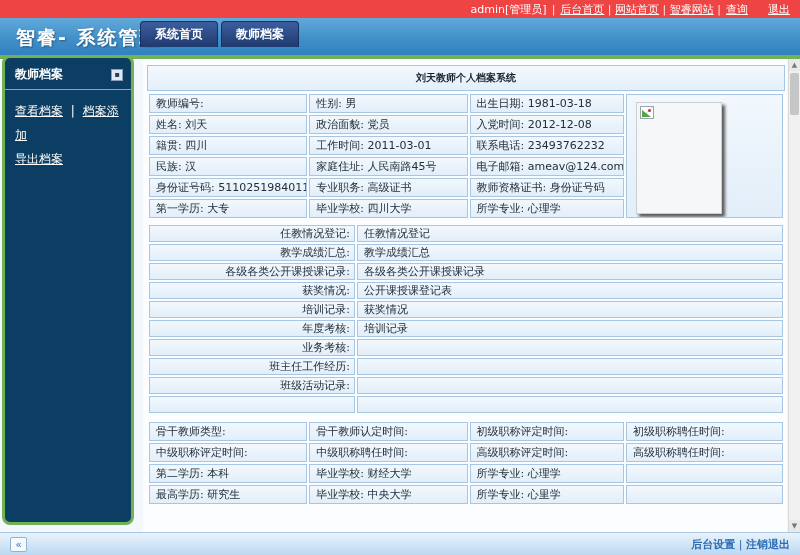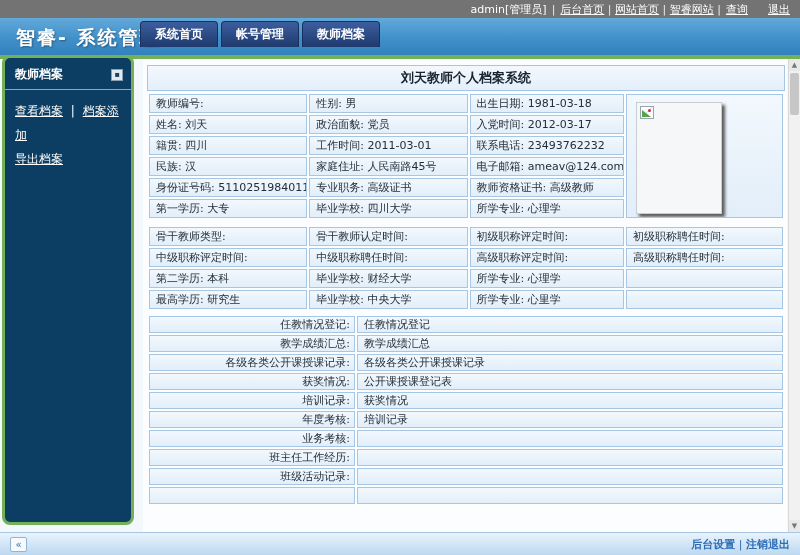--- a/index.html
+++ b/index.html
@@ -1,20 +1,20 @@
 <!DOCTYPE html>
 <html><head>
 <meta charset="utf-8">
 <style>
   * { margin:0; padding:0; box-sizing:border-box; }
   html,body { width:800px; height:555px; overflow:hidden;
     font-family:"DejaVu Sans","Liberation Sans",sans-serif; background:#eef4fa; }
 
   
-  .topbar { height:18px; background:#737373; color:#fff; font-size:11px;
+  .topbar { height:18px; background:#ef4444; color:#fff; font-size:11px;
     display:flex; justify-content:flex-end; align-items:center; padding:0 10px; gap:5px; white-space:nowrap; }
   .topbar a { color:#fff; text-decoration:underline; cursor:pointer;font-family:Liberation Mono, monospace; }
   .topbar .sep { opacity:.85; }
   .topbar .gap { width:10px; }
 
   
   .banner { height:37px; background:linear-gradient(180deg,#63a9da 0%,#4190c9 55%,#3181bf 100%); position:relative; }
   .logo { color:#fff; font-size:19px; font-weight:bold; padding:7px 0 0 16px; letter-spacing:2px;
     text-shadow:1px 1px 2px rgba(0,0,0,.35); }
   .tabs { position:absolute; left:140px; bottom:8px; display:flex; gap:3px;font-weight:bold; }
@@ -32,21 +32,21 @@
     border-bottom:1px solid #8fa6b8; }
   .min-icon { width:12px; height:12px; background:#dfe9f1; border:1px solid #8aa0b4;
     font-size:8px; line-height:10px; text-align:center; color:#23405c; cursor:pointer; }
   .sidebar-links { padding:9px 10px; color:#fff; font-size:12px; line-height:2.0; }
   .sidebar-links a { color:#fff; text-decoration:underline; cursor:pointer; }
   .sidebar-links .sep { margin:0 4px; }
 
   .main { position:absolute; left:143px; top:4px; right:13px; bottom:0;
     background:#fcfdfe; overflow:hidden; padding:6px 2px 0 4px; }
 
-  .doc-title { height:26px; line-height:24px; text-align:center; font-weight:bold; font-size:13px;
+  .doc-title { height:26px; line-height:24px; text-align:center; font-weight:bold; font-size:10px;
     color:#1a2430; background:linear-gradient(180deg,#f3f8fd,#e4effa);
     border:1px solid #a6c6e6; margin-bottom:1px; }
 
   table.doc { border-collapse:separate; border-spacing:2px; width:100%; table-layout:fixed; }
   table.doc td { background:linear-gradient(180deg,#f2f8fd,#e2eef9); border:1px solid #a6c6e6;
     height:19px; font-size:11px; color:#222e3a; padding:0 4px 0 6px;
     white-space:nowrap; overflow:hidden; vertical-align:middle; }
   table.grid-b { margin-top:5px; }
   table.detail { margin-top:3px; }
   table.detail td { height:17px; }
@@ -91,21 +91,20 @@
   <span id="topbar-links"><a>后台首页</a> <span class="sep">|</span> <a>网站首页</a> <span class="sep">|</span> <a>智睿网站</a> <span class="sep">|</span> </span>
   <a>查询</a>
   <span class="gap"></span>
   <a>退出</a>
 </div>
 
 <div class="banner">
   <div class="logo">智睿- 系统管理</div>
   <div class="tabs" id="tabs">
       <div class="tab">系统首页</div>
-      <div class="tab">帐号管理</div>
       <div class="tab">教师档案</div>
     </div>
 </div>
 
 <div class="content">
   <div class="greenbar"></div>
 
   <div class="sidebar-frame">
     <div class="sidebar-header">
       <span>教师档案</span>
@@ -134,76 +133,41 @@
             <td>出生日期: 1981-03-18</td>
             <td class="photo-cell" rowspan="6">
               <div class="photo">
                 <div class="broken-icon"></div>
               </div>
             </td>
           </tr>
           <tr>
             <td>姓名: 刘天</td>
             <td>政治面貌: 党员</td>
-            <td>入党时间: 2012-03-17</td>
+            <td>入党时间: 2012-12-08</td>
           </tr>
           <tr>
             <td>籍贯: 四川</td>
             <td>工作时间: 2011-03-01</td>
             <td>联系电话: 23493762232</td>
           </tr>
           <tr>
             <td>民族: 汉</td>
             <td>家庭住址: 人民南路45号</td>
             <td>电子邮箱: ameav@124.com</td>
           </tr>
           <tr>
             <td>身份证号码: 511025198401101116</td>
             <td>专业职务: 高级证书</td>
-            <td>教师资格证书: 高级教师</td>
+            <td>教师资格证书: 身份证号码</td>
           </tr>
           <tr>
             <td>第一学历: 大专</td>
             <td>毕业学校: 四川大学</td>
             <td>所学专业: 心理学</td>
-          </tr>
-        </tbody>
-    </table>
-
-    <table class="doc grid-b">
-      <colgroup>
-          <col style="width:25.2%">
-          <col style="width:25.2%">
-          <col style="width:24.6%">
-          <col>
-        </colgroup>
-      <tbody id="grid-body">
-          <tr>
-            <td>骨干教师类型:</td>
-            <td>骨干教师认定时间:</td>
-            <td>初级职称评定时间:</td>
-            <td>初级职称聘任时间:</td>
-          </tr>
-          <tr>
-            <td>中级职称评定时间:</td>
-            <td>中级职称聘任时间:</td>
-            <td>高级职称评定时间:</td>
-            <td>高级职称聘任时间:</td>
-          </tr>
-          <tr>
-            <td>第二学历: 本科</td>
-            <td>毕业学校: 财经大学</td>
-            <td>所学专业: 心理学</td>
-            <td></td>
-          </tr>
-          <tr>
-            <td>最高学历: 研究生</td>
-            <td>毕业学校: 中央大学</td>
-            <td>所学专业: 心里学</td>
-            <td></td>
           </tr>
         </tbody>
     </table>
 
     <table class="doc detail">
       <colgroup>
           <col style="width:206px">
           <col>
         </colgroup>
       <tbody id="detail-body">
@@ -242,20 +206,55 @@
           <tr>
             <td class="label-cell">班级活动记录:</td>
             <td></td>
           </tr>
           <tr>
             <td class="label-cell"></td>
             <td></td>
           </tr>
         </tbody>
     </table>
+
+    <table class="doc grid-b">
+      <colgroup>
+          <col style="width:25.2%">
+          <col style="width:25.2%">
+          <col style="width:24.6%">
+          <col>
+        </colgroup>
+      <tbody id="grid-body">
+          <tr>
+            <td>骨干教师类型:</td>
+            <td>骨干教师认定时间:</td>
+            <td>初级职称评定时间:</td>
+            <td>初级职称聘任时间:</td>
+          </tr>
+          <tr>
+            <td>中级职称评定时间:</td>
+            <td>中级职称聘任时间:</td>
+            <td>高级职称评定时间:</td>
+            <td>高级职称聘任时间:</td>
+          </tr>
+          <tr>
+            <td>第二学历: 本科</td>
+            <td>毕业学校: 财经大学</td>
+            <td>所学专业: 心理学</td>
+            <td></td>
+          </tr>
+          <tr>
+            <td>最高学历: 研究生</td>
+            <td>毕业学校: 中央大学</td>
+            <td>所学专业: 心里学</td>
+            <td></td>
+          </tr>
+        </tbody>
+    </table>
   </div>
 
   <div class="vscroll">
     <div class="arrow up">▲</div>
     <div class="thumb"></div>
     <div class="arrow down">▼</div>
   </div>
 </div>
 
 <div class="footer">

